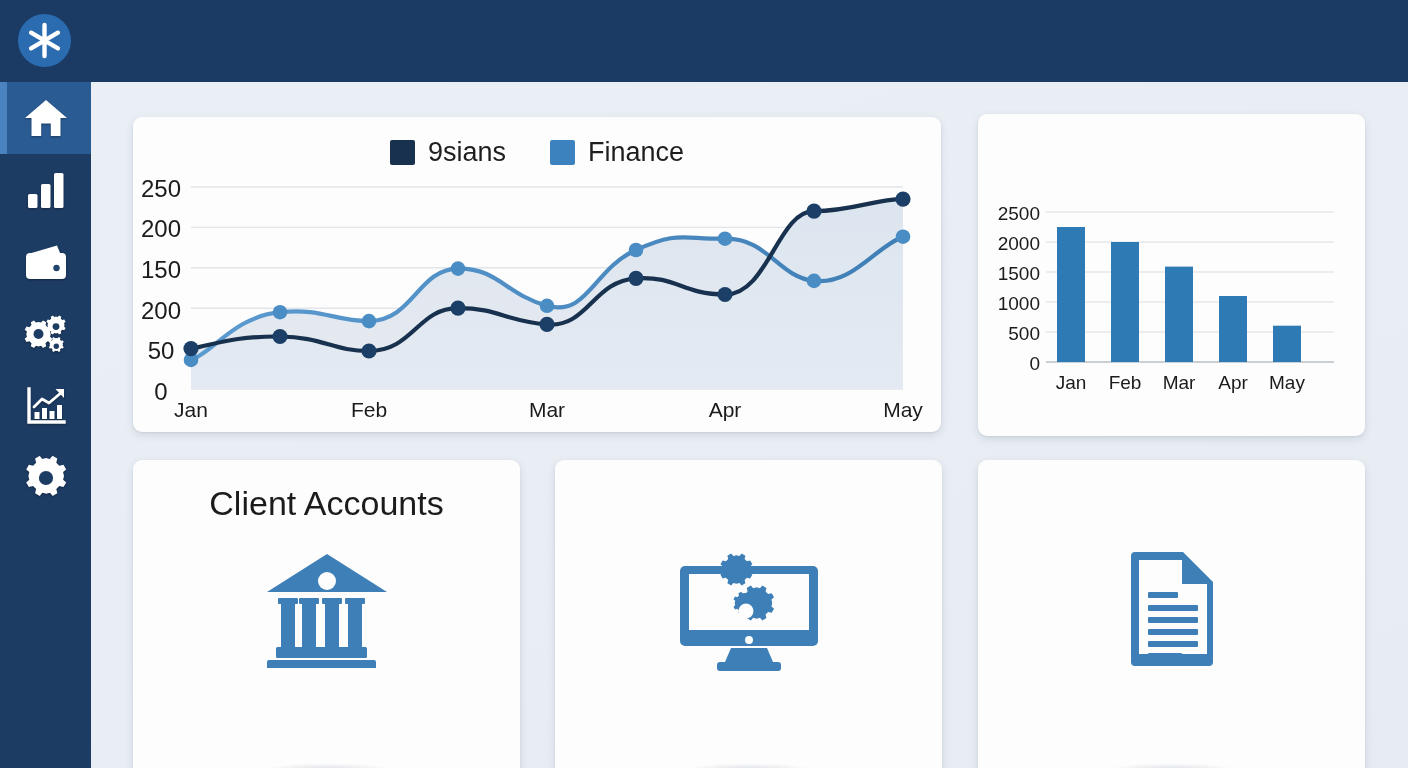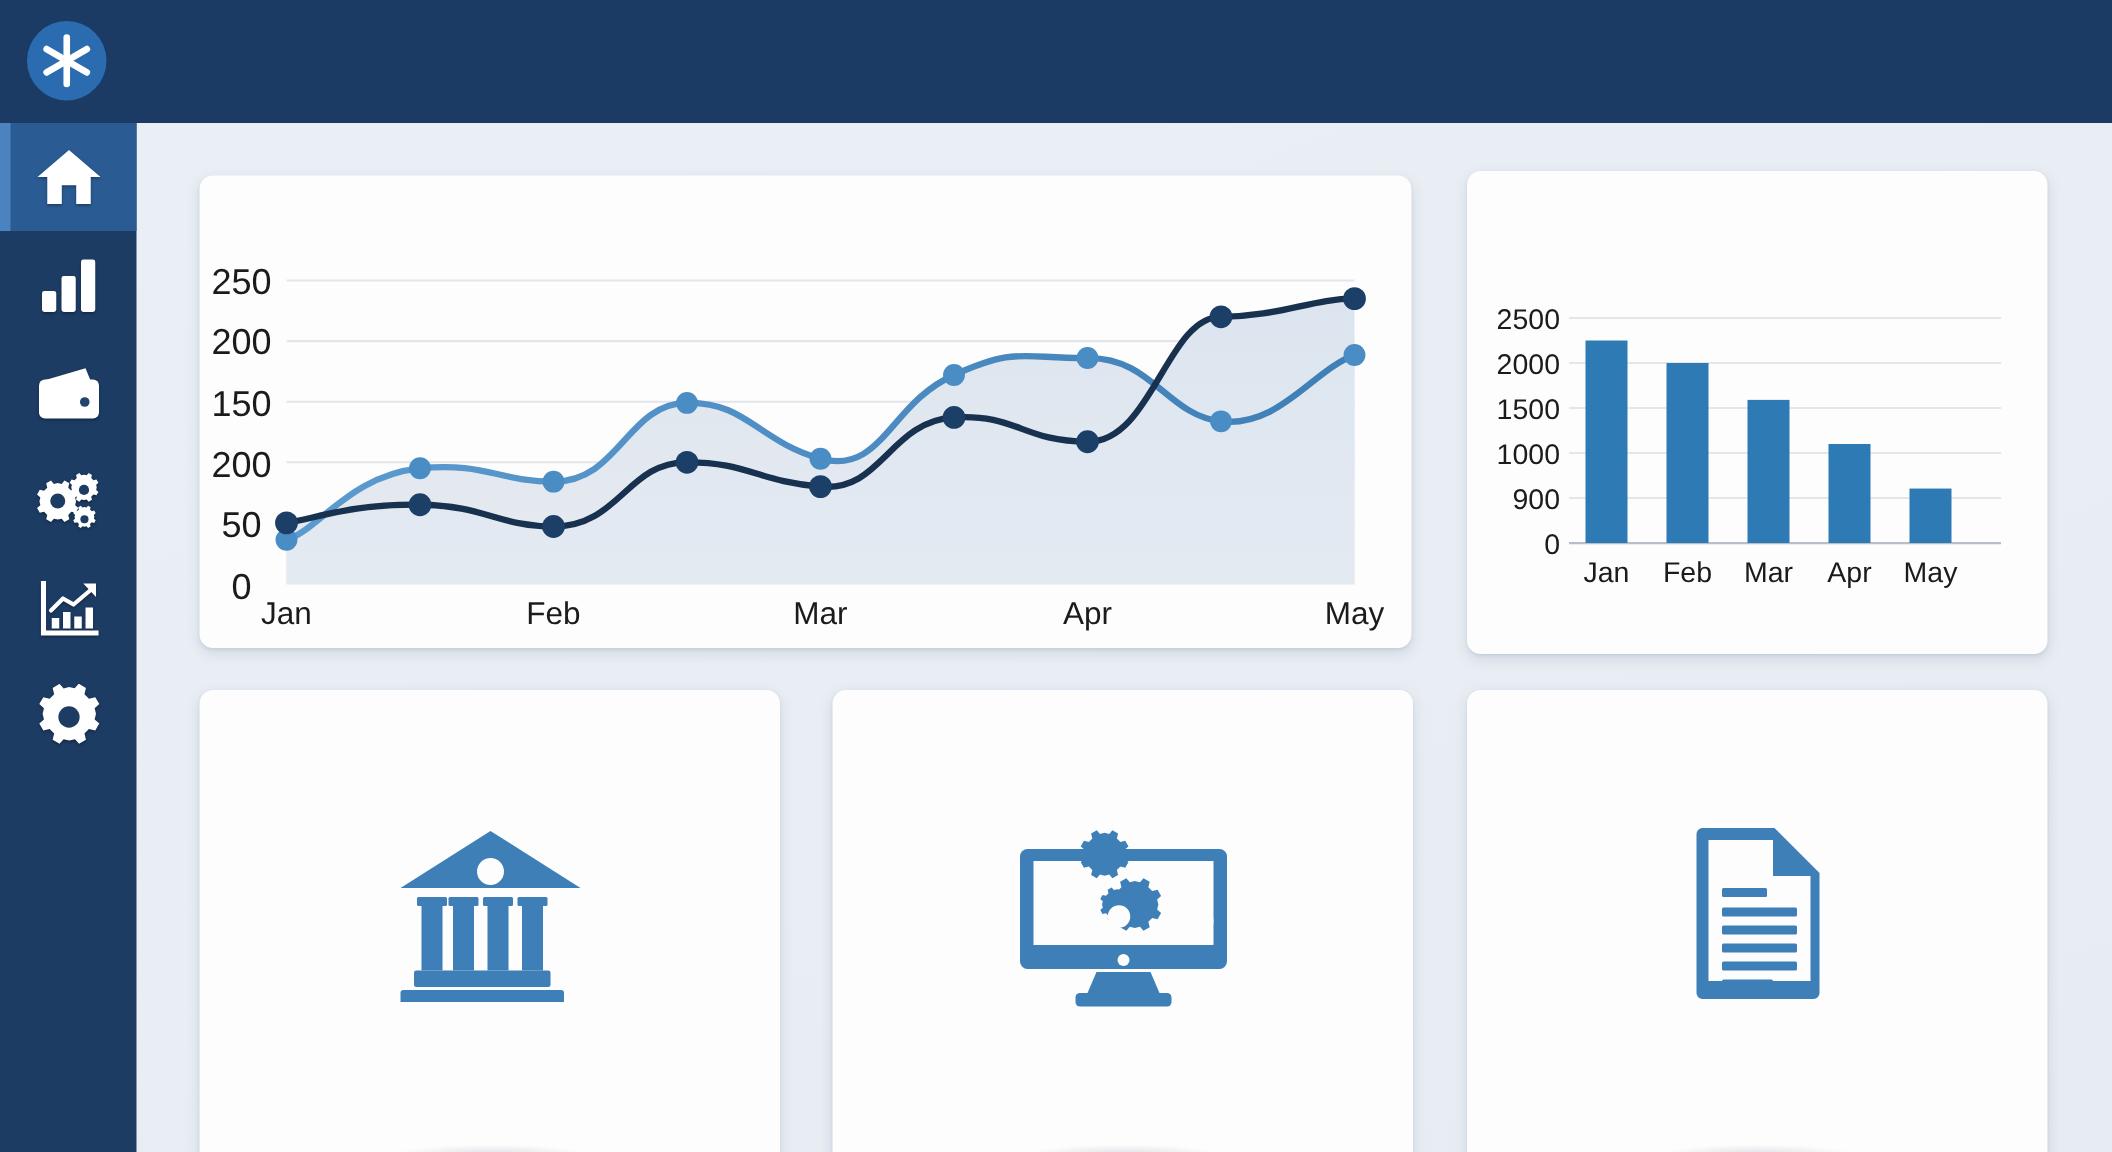--- a/index.html
+++ b/index.html
@@ -166,20 +166,30 @@
         </svg>
       </div>
 
     </div>
   </div>
 
   <div class="content">
 
     <div class="card card-line">
 
+      <div class="legend">
+        <div class="lg">
+          <span class="lg-sw" style="background:#17314f;"></span>
+          <span class="lg-tx">9sians</span>
+        </div>
+        <div class="lg">
+          <span class="lg-sw" style="background:#3b82bf;"></span>
+          <span class="lg-tx">Finance</span>
+        </div>
+      </div>
 
       <div class="ytick" style="left:-2px; top:58px;">250</div>
       <div class="ytick" style="left:-2px; top:98px;">200</div>
       <div class="ytick" style="left:-2px; top:139px;">150</div>
       <div class="ytick" style="left:-2px; top:180px;">200</div>
       <div class="ytick" style="left:-2px; top:220px;">50</div>
       <div class="ytick" style="left:-2px; top:261px;">0</div>
 
       <svg width="808" height="315" viewBox="0 0 808 315" style="position:absolute;left:0;top:0;">
         <defs>
@@ -259,21 +269,21 @@
       <div class="xtick" style="left:552px; top:281px;">Apr</div>
       <div class="xtick" style="left:730px; top:281px;">May</div>
     </div>
 
     <div class="card card-bar">
 
       <div class="bytick" style="left:6px;  top:89px;">2500</div>
       <div class="bytick" style="left:6px;  top:119px;">2000</div>
       <div class="bytick" style="left:6px;  top:149px;">1500</div>
       <div class="bytick" style="left:6px;  top:179px;">1000</div>
-      <div class="bytick" style="left:6px;  top:209px;">900</div>
+      <div class="bytick" style="left:6px;  top:209px;">500</div>
       <div class="bytick" style="left:6px;  top:239px;">0</div>
 
       <svg width="387" height="322" viewBox="0 0 387 322" style="position:absolute;left:0;top:0;">
         <g stroke="#e4e7ea" stroke-width="1.3">
           <line x1="68" y1="98" x2="356" y2="98"></line>
           <line x1="68" y1="128" x2="356" y2="128"></line>
           <line x1="68" y1="158" x2="356" y2="158"></line>
           <line x1="68" y1="188" x2="356" y2="188"></line>
           <line x1="68" y1="218" x2="356" y2="218"></line>
         </g>
@@ -288,20 +298,21 @@
       </svg>
 
       <div class="bxtick" style="left:63px;  top:258px;">Jan</div>
       <div class="bxtick" style="left:117px; top:258px;">Feb</div>
       <div class="bxtick" style="left:171px; top:258px;">Mar</div>
       <div class="bxtick" style="left:225px; top:258px;">Apr</div>
       <div class="bxtick" style="left:279px; top:258px;">May</div>
     </div>
 
     <div class="card card-c1">
+      <div class="c-title">Client Accounts</div>
       <div class="c-icon">
         <svg width="132" height="120" viewBox="0 0 132 120">
           <path fill="#3d7fb6" d="M66 6 L126 44 L6 44 Z"></path>
           <circle cx="66" cy="33" r="9" fill="#fdfdfd"></circle>
           <g fill="#3d7fb6">
             <rect x="17" y="50" width="20" height="6" rx="1"></rect>
             <rect x="38" y="50" width="20" height="6" rx="1"></rect>
             <rect x="61" y="50" width="20" height="6" rx="1"></rect>
             <rect x="84" y="50" width="20" height="6" rx="1"></rect>
             <rect x="20" y="56" width="14" height="43"></rect>

